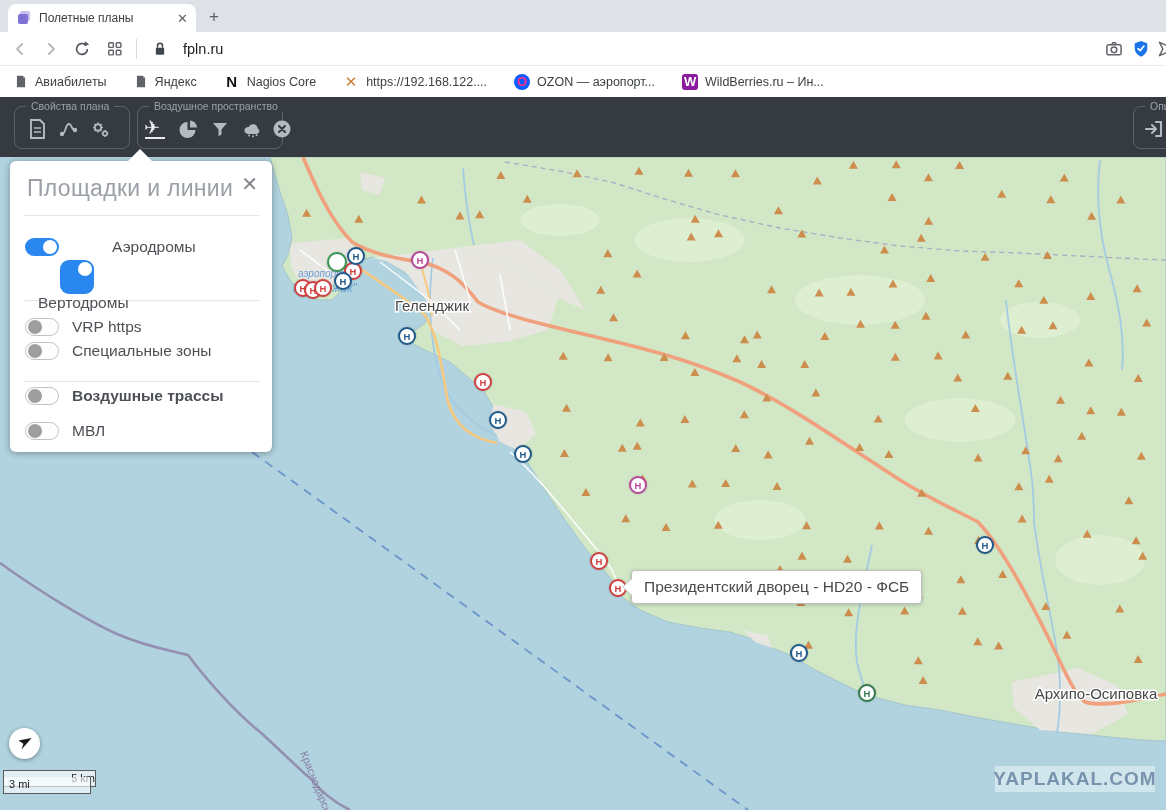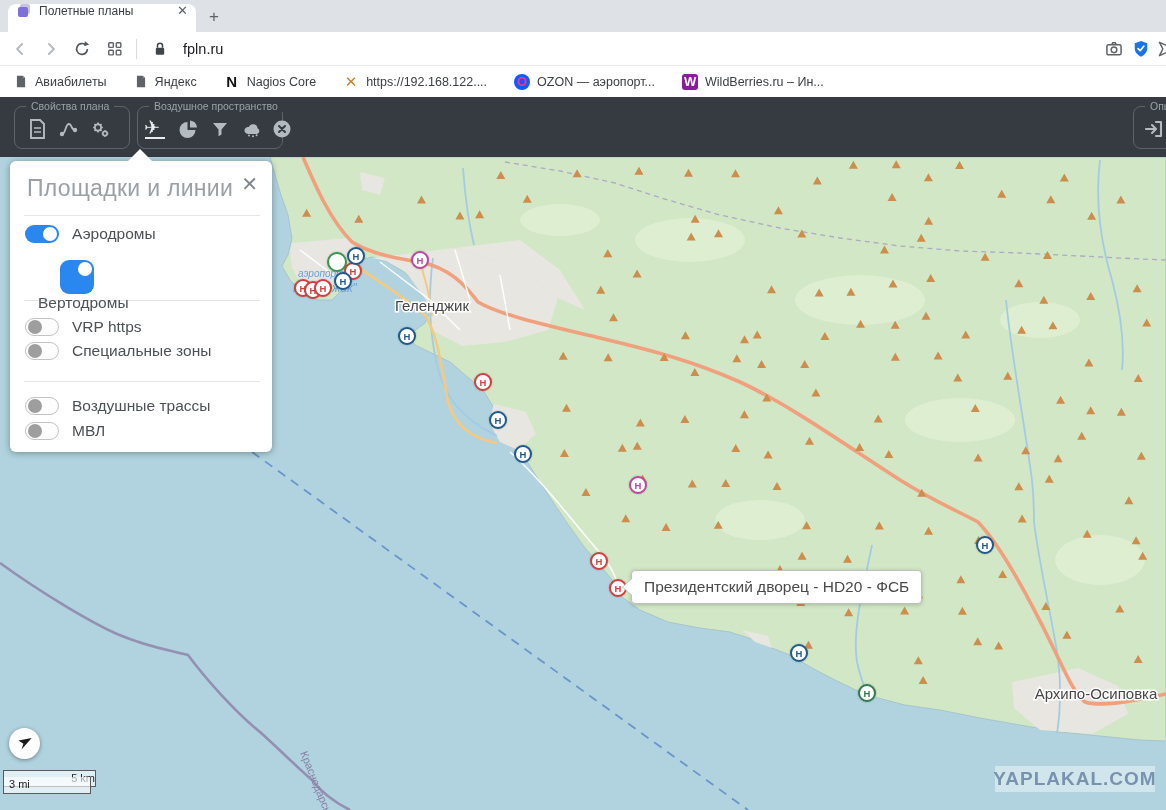--- a/index.html
+++ b/index.html
@@ -2,21 +2,21 @@
 <html><head>
 <meta charset="utf-8">
 <style>
   html,body{margin:0;padding:0;background:#888;}
   #root{position:relative;width:1166px;height:810px;overflow:hidden;
         font-family:"Liberation Sans","DejaVu Sans",sans-serif;background:#b0d3df;}
   .abs{position:absolute;}
   
   #tabstrip{left:0;top:0;width:1166px;height:32px;background:#dee1e6;}
   #tab{left:8px;top:4px;width:188px;height:28px;background:#fff;border-radius:8px 8px 0 0;
-       display:flex;padding:0 8px 0 10px;box-sizing:border-box;}
+       display:flex;align-items:center;padding:0 8px 0 10px;box-sizing:border-box;}
   #tab-title{font-size:12px;color:#3c4043;flex:1;white-space:nowrap;overflow:hidden;margin-left:7px;}
   #tab-close{color:#5f6368;font-size:13px;line-height:13px;cursor:default;}
   #newtab{left:206px;top:9px;width:16px;height:16px;color:#5f6368;font-size:17px;line-height:15px;text-align:center;}
   #favicon{width:14px;height:14px;position:relative;flex:0 0 14px;}
   #favicon .f1{position:absolute;left:2px;top:0;width:10px;height:10px;background:#c7c0ea;border-radius:2px;}
   #favicon .f2{position:absolute;left:0;top:3px;width:10px;height:10px;background:#7e71d6;border-radius:2px;}
   #navbar{left:0;top:32px;width:1166px;height:34px;background:#fff;border-bottom:1px solid #ececec;box-sizing:border-box;}
   .navico{position:absolute;top:7px;width:20px;height:20px;}
   #url-text{position:absolute;left:183px;top:9px;font-size:14.5px;color:#202124;}
   #nav-divider{position:absolute;left:136px;top:7px;width:1px;height:20px;background:#dadce0;}
@@ -473,21 +473,21 @@
 
   <div id="panel-pointer" class="abs"></div>
 
   <div id="panel" class="abs">
     <div id="panel-title">Площадки и линии</div>
     <div id="panel-close">✕</div>
     <div class="pdiv" style="top:54px"></div>
     <div class="pdiv" style="top:139px"></div>
     <div class="pdiv" style="top:220px"></div>
     <div id="panel-rows">
-        <div class="prow" style="top: 62px;">
+        <div class="prow" style="top: 75px; gap: 40px;">
           <div class="toggle on">
             <div class="knob"></div>
           </div>
           <span class="lbl">Аэродромы</span>
         </div>
         <div class="prow" style="top: 99px; flex-direction: column;">
           <div class="toggle on">
             <div class="knob"></div>
           </div>
           <span class="lbl">Вертодромы</span>
@@ -497,21 +497,21 @@
             <div class="knob"></div>
           </div>
           <span class="lbl">VRP https</span>
         </div>
         <div class="prow" style="top: 179px;">
           <div class="toggle off">
             <div class="knob"></div>
           </div>
           <span class="lbl">Специальные зоны</span>
         </div>
-        <div class="prow" style="top: 234px;">
+        <div class="prow" style="top: 224px; font-weight: bold;">
           <div class="toggle off">
             <div class="knob"></div>
           </div>
           <span class="lbl">Воздушные трассы</span>
         </div>
         <div class="prow" style="top: 259px;">
           <div class="toggle off">
             <div class="knob"></div>
           </div>
           <span class="lbl">МВЛ</span>

